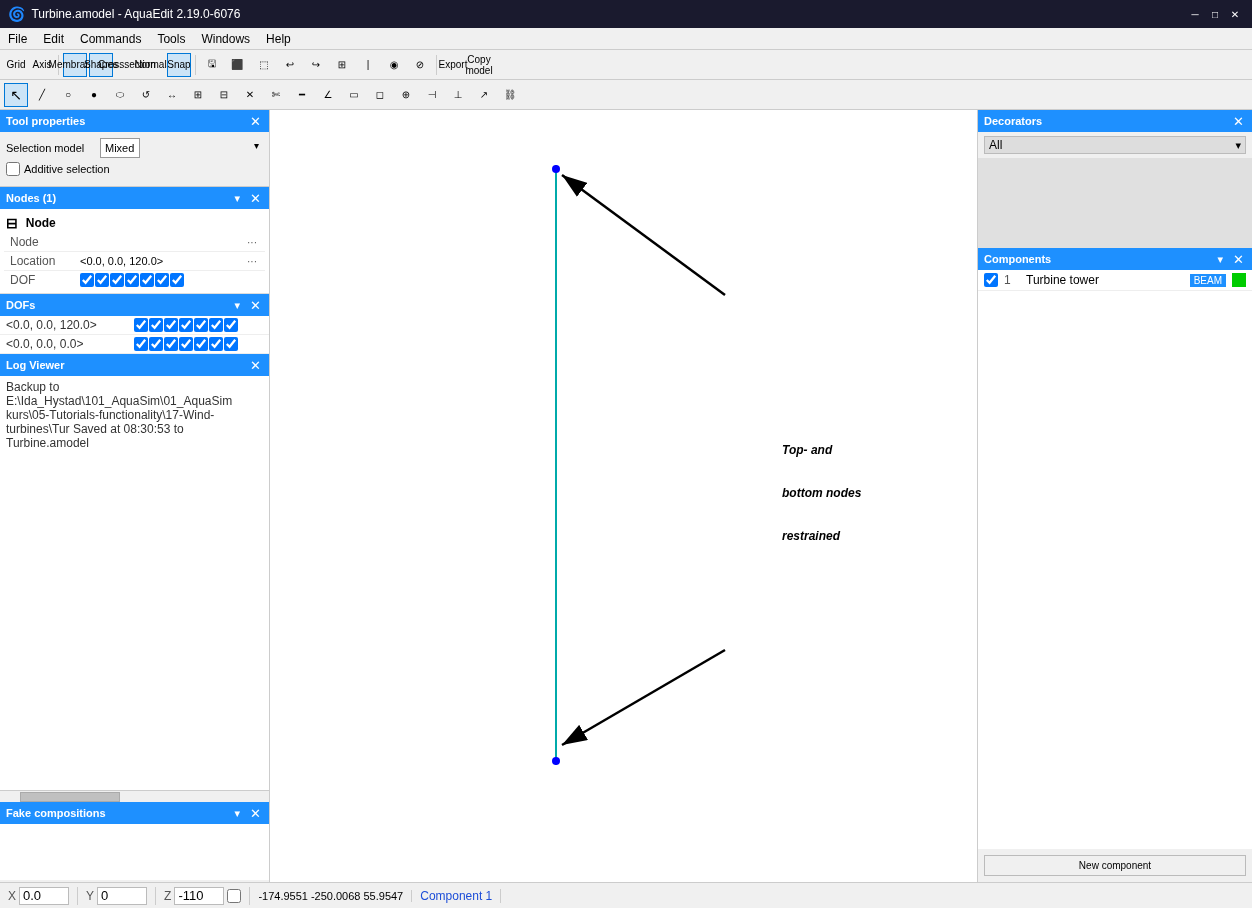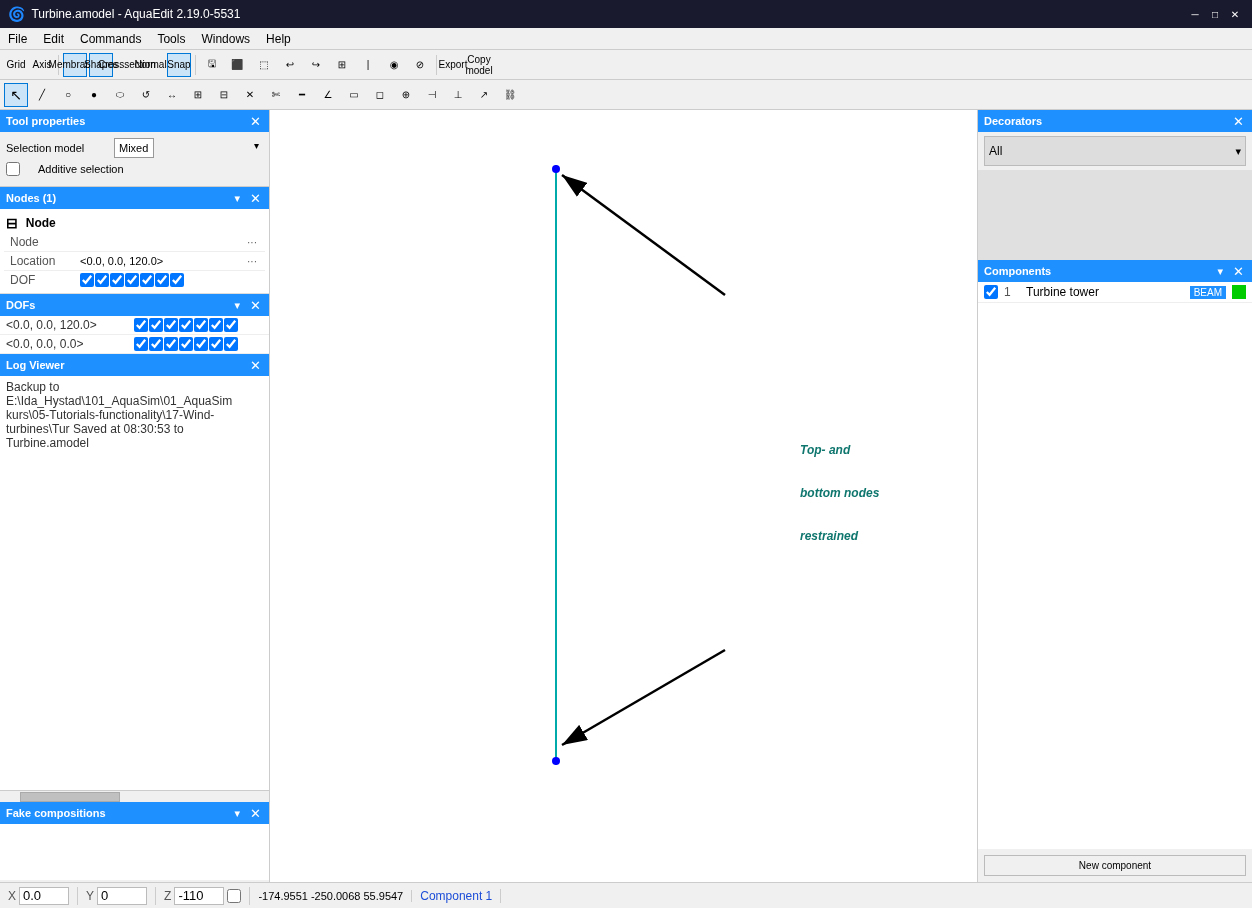--- a/index.html
+++ b/index.html
@@ -83,21 +83,21 @@
     .panel-header .ph-controls { display: flex; gap: 2px; }
     .panel-header .ph-btn { color: white; cursor: pointer; font-size: 11px; background: transparent; border: none; padding: 0 2px; }
 
     
     #tool-props {
       background: #f0f0f0;
       padding: 6px;
       border-bottom: 1px solid #ccc;
       flex-shrink: 0;
     }
-    .tp-row { display: flex; align-items: center; margin-bottom: 4px; gap: 18px; }
+    .tp-row { display: flex; align-items: center; margin-bottom: 4px; gap: 4px; }
     .tp-label { font-size: 11px; min-width: 90px; }
     .tp-select {
       flex: 1;
       height: 20px;
       border: 1px solid #999;
       background: white;
       font-size: 11px;
       appearance: none;
       padding: 0 4px;
     }
@@ -160,45 +160,45 @@
       position: absolute;
       width: 8px; height: 8px;
       background: #0000ff;
       border-radius: 50%;
       left: -3px;
     }
 
     
     #annotation-text {
       position: absolute;
-      left: 530px;
+      left: 512px;
       top: 310px;
       font-size: 36px;
       font-weight: bold;
       font-style: italic;
-      color: #0f766e;
+      color: #000000;
       line-height: 1.2;
       width: 350px;
     }
 
     
     #right-panel {
       width: 275px;
       background: #f0f0f0;
       border-left: 1px solid #ccc;
       flex-shrink: 0;
       display: flex;
       flex-direction: column;
     }
 
     
     #decorators-panel { flex-shrink: 0; }
     .dec-dropdown {
       margin: 4px 6px;
-      height: 30px;
+      height: 18px;
       background: #ddd;
       border: 1px solid #bbb;
       position: relative;
       display: flex;
       align-items: center;
       padding: 0 4px;
       font-size: 11px;
       cursor: pointer;
     }
     .dec-dropdown::after { content: '▾'; position: absolute; right: 4px; }
@@ -282,21 +282,21 @@
 
     .expand-arrow { font-size: 12px; color: white; margin-right: 4px; }
     .minus-icon { font-size: 14px; margin-right: 4px; }
   </style>
 </head>
 <body>
 
 <div id="titlebar">
   <div class="title">
     <span style="font-size:14px;">🌀</span>
-    <span>Turbine.amodel - AquaEdit 2.19.0-5531</span>
+    <span>Turbine.amodel - AquaEdit 2.19.0-6076</span>
   </div>
   <div class="win-controls">
     <button class="win-btn">─</button>
     <button class="win-btn">□</button>
     <button class="win-btn close">✕</button>
   </div>
 </div>
 
 <div id="menubar">
   <div class="menu-item">File</div>

